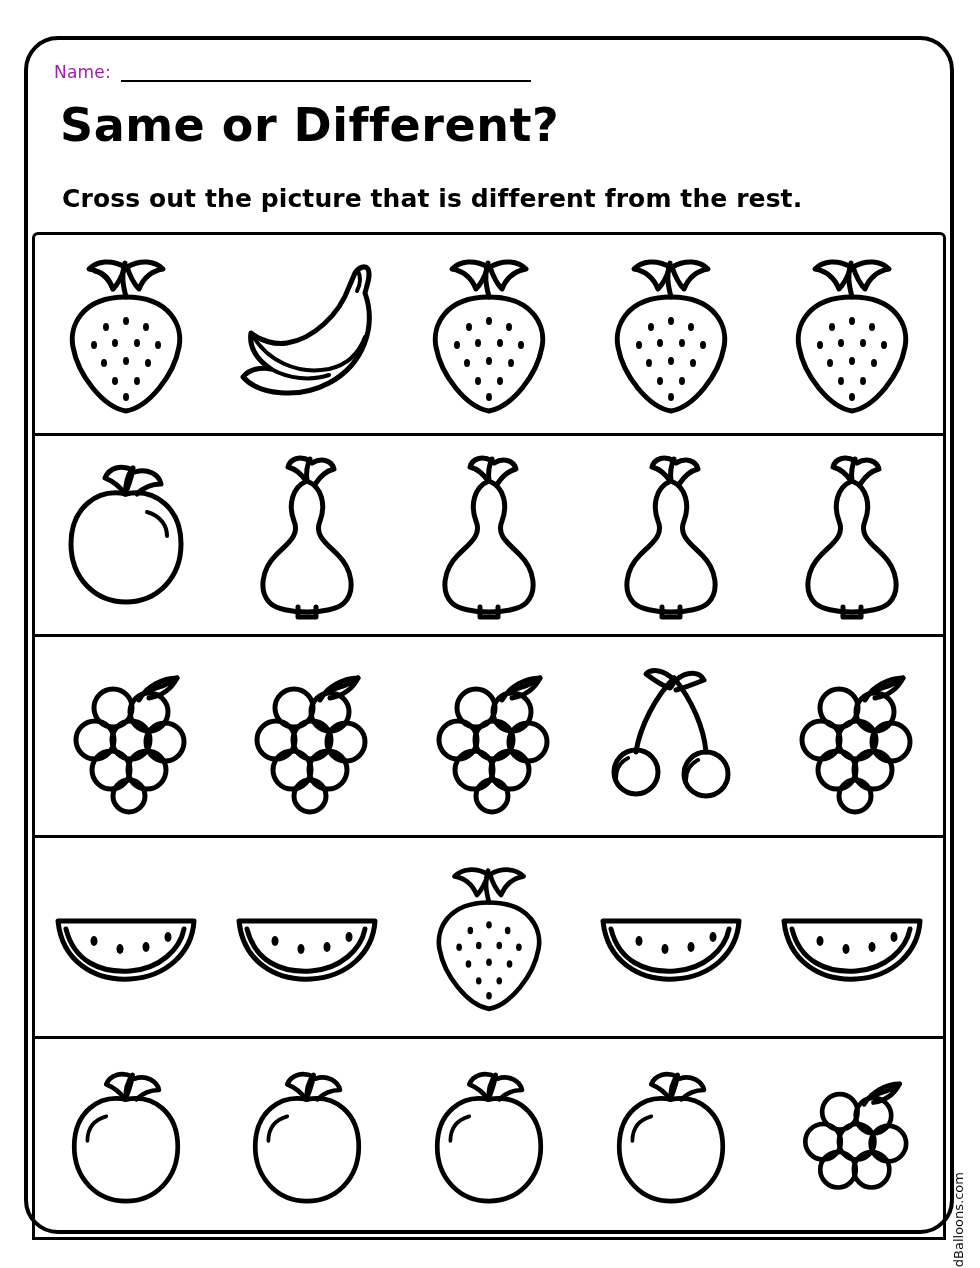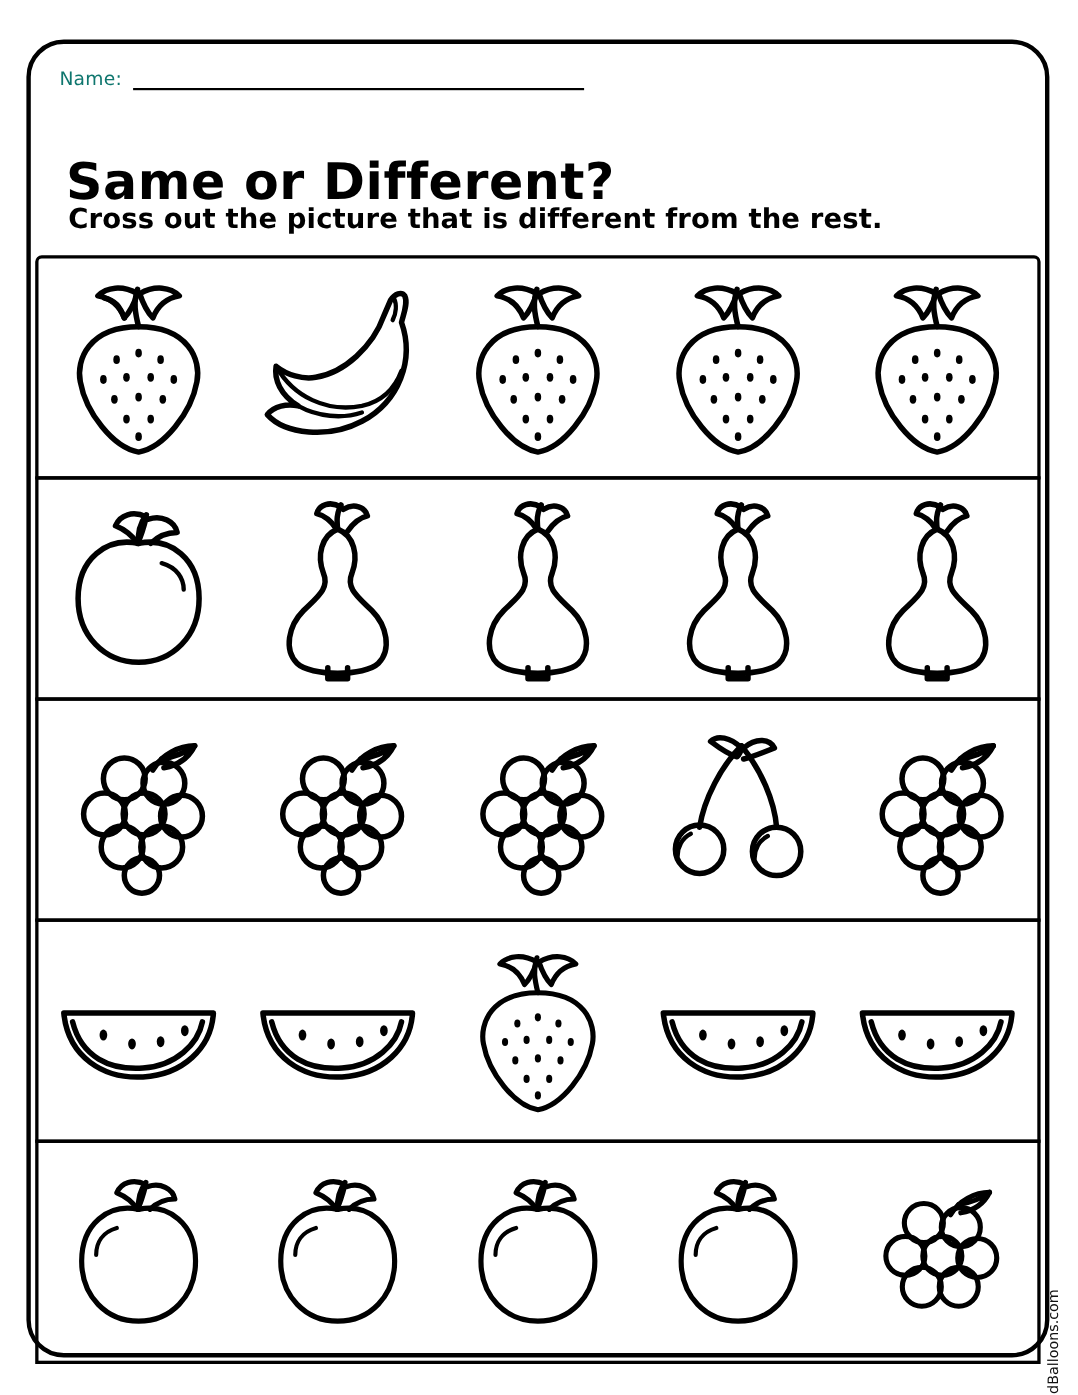--- a/index.html
+++ b/index.html
@@ -35,39 +35,38 @@
     position: absolute;
     left: 54px;
     top: 62px;
     display: flex;
     align-items: flex-end;
     gap: 10px;
   }
   .name-label {
     font-family: "DejaVu Sans", sans-serif;
     font-size: 17px;
-    color: #0f766e;
+    color: #a21caf;
     letter-spacing: 0.2px;
   }
   .name-line {
     width: 410px;
     border-bottom: 2px solid #000;
     height: 16px;
   }
   
   .title {
     position: absolute;
     left: 60px;
     top: 98px;
     font-family: "DejaVu Sans", sans-serif;
     font-size: 46px;
     font-weight: bold;
     color: #000;
     letter-spacing: 0.5px;
-    margin-top: 40px;
   }
   .subtitle {
     position: absolute;
     left: 62px;
     top: 184px;
     font-family: "DejaVu Sans", sans-serif;
     font-size: 25px;
     font-weight: bold;
     color: #000000;
     letter-spacing: 0.1px;

